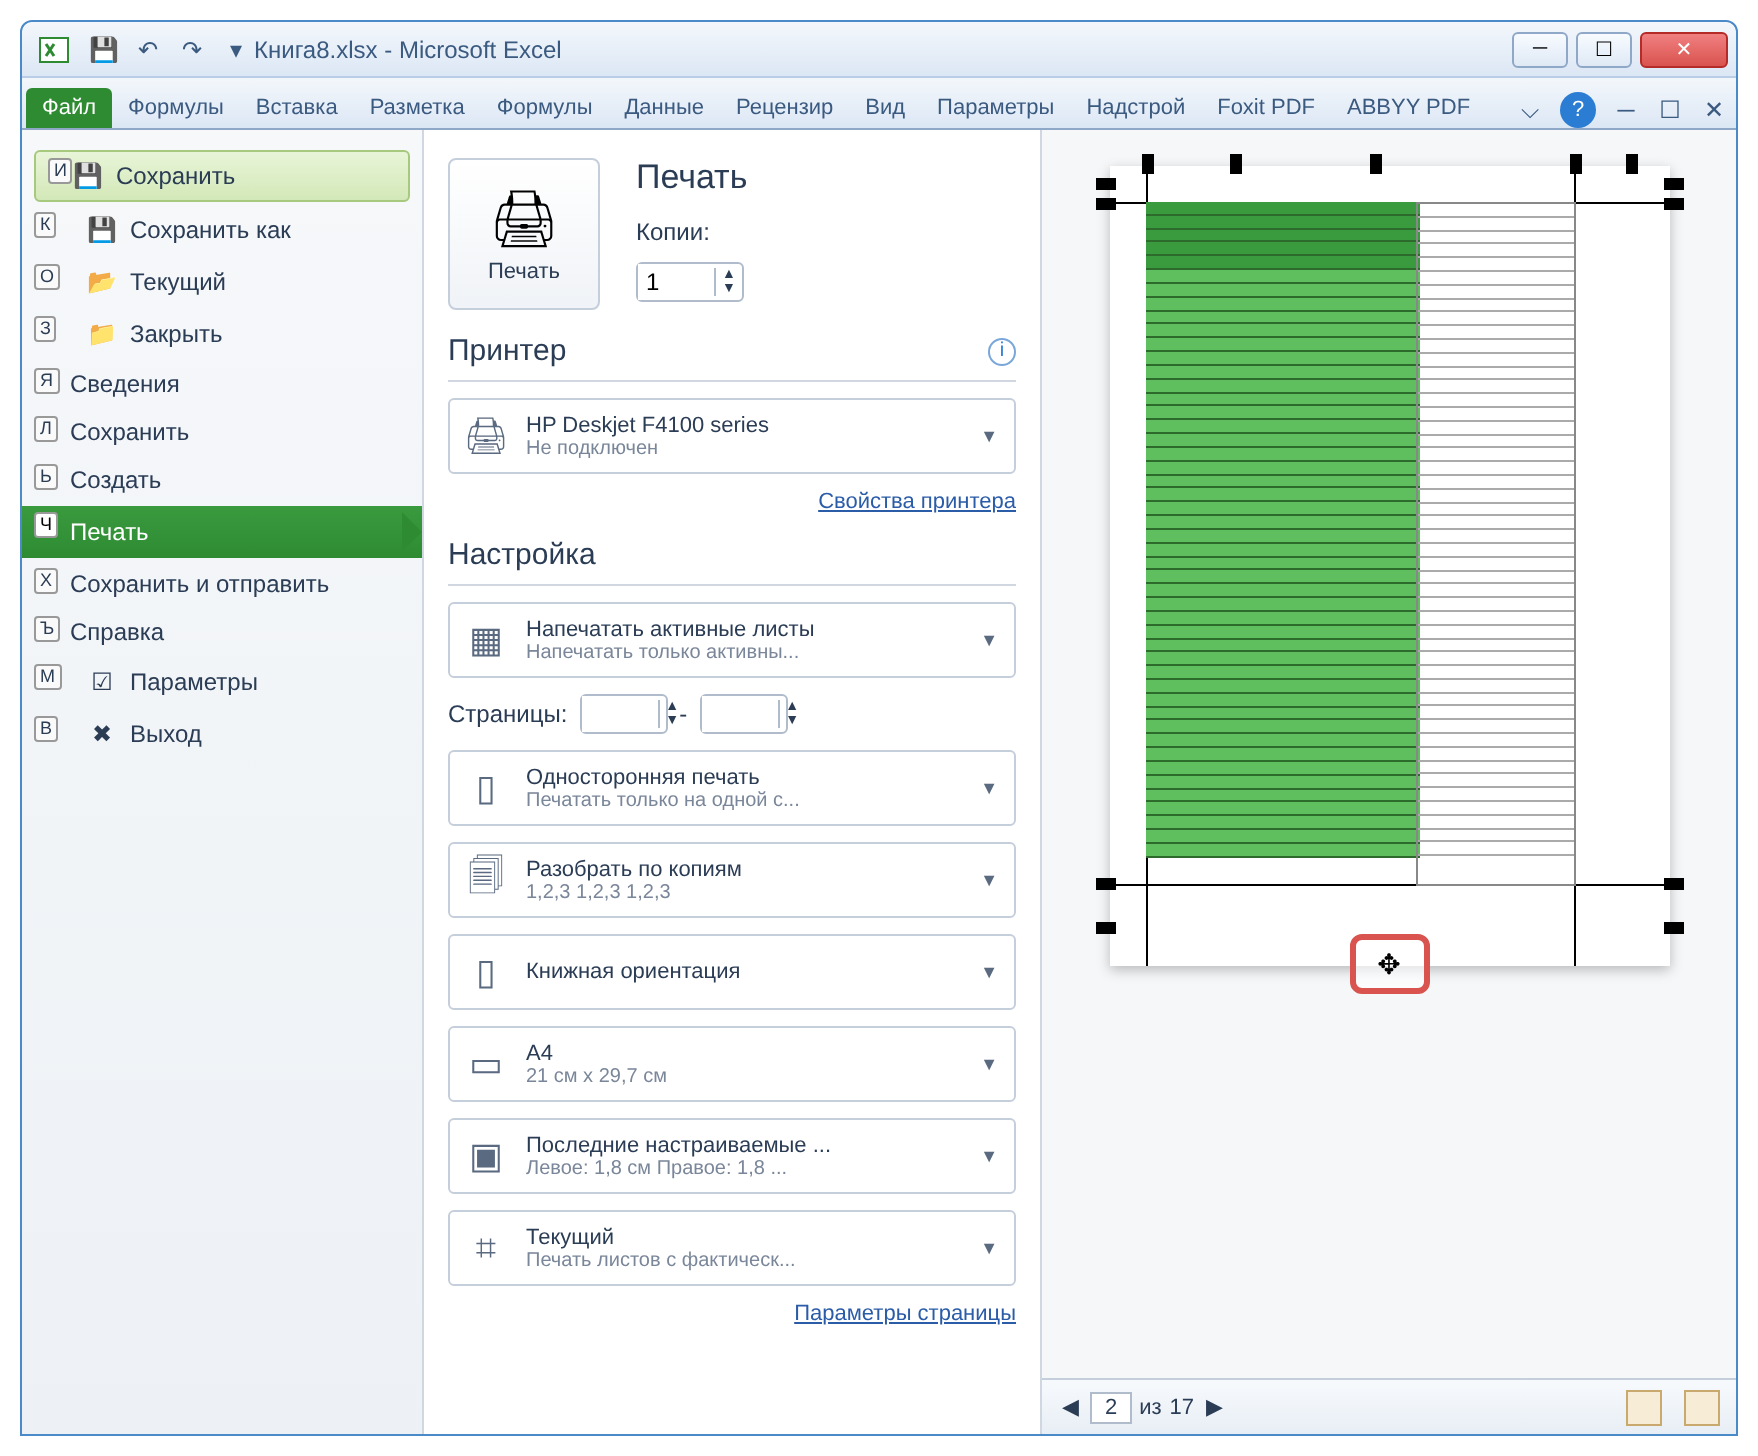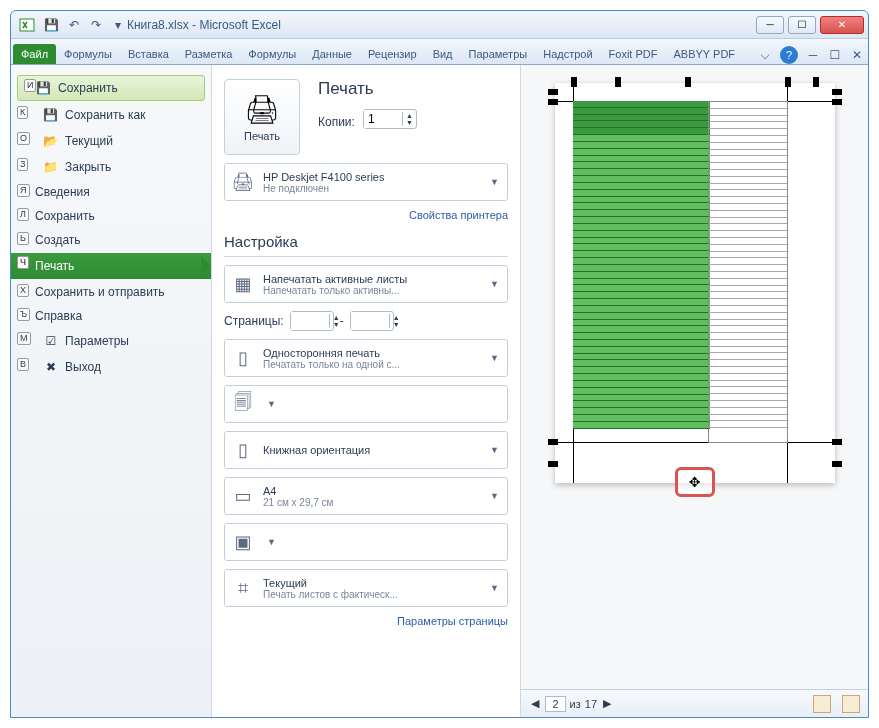--- a/index.html
+++ b/index.html
@@ -35,37 +35,37 @@
 .bs-sub { padding-left:32px; }
 .bs-item .ficon { width:16px; height:16px; margin-right:6px; display:inline-flex; align-items:center; justify-content:center; font-size:12px; }
 
 
 .center { width:310px; padding:14px 12px; border-left:1px solid #d0d7e0; border-right:1px solid #d0d7e0; overflow-y:auto; display:flex; flex-direction:column; gap:8px; }
 .print-head { display:flex; gap:18px; align-items:flex-start; }
 .print-btn { width:76px; height:76px; border:1px solid #c5cfdb; border-radius:4px; display:flex; flex-direction:column; align-items:center; justify-content:center; gap:4px; background:linear-gradient(#fff,#f0f3f7); cursor:pointer; }
 .print-btn .picon { font-size:28px; }
 .print-btn .plabel { font-size:11px; color:#2b3c55; }
 .print-right .h { font-size:17px; color:#2b3c55; margin-bottom:10px; }
-.copies-row { display:flex; align-items:flex-end; gap:8px; font-size:12px; color:#2b3c55; }
+.copies-row { display:flex; align-items:flex-start; gap:8px; font-size:12px; color:#2b3c55;flex-direction:column; }
 .spinner { display:flex; align-items:center; border:1px solid #b0bccb; border-radius:3px; }
 .spinner input { width:38px; border:none; padding:2px 4px; font-size:12px; outline:none; }
 .spinner .arrows { display:flex; flex-direction:column; border-left:1px solid #b0bccb; }
 .spinner .arrows span { font-size:7px; padding:0 3px; cursor:pointer; }
 
 .sect-h { font-size:15px; color:#2b3c55; border-bottom:1px solid #d0d7e0; padding:4px 0 6px; display:flex; align-items:center; justify-content:space-between; }
 .sect-h .info { width:14px; height:14px; border:1px solid #7aa7d9; border-radius:50%; color:#2b7cd3; font-size:10px; display:flex; align-items:center; justify-content:center; }
 
 .opt { display:flex; align-items:center; border:1px solid #c5cfdb; border-radius:3px; padding:4px; gap:6px; background:#fff; cursor:pointer; }
 .opt .oicon { width:28px; height:28px; display:flex; align-items:center; justify-content:center; font-size:18px; color:#5a6a80; flex-shrink:0; }
 .opt .otext { flex:1; min-width:0; }
 .opt .otitle { font-size:11px; color:#2b3c55; white-space:nowrap; overflow:hidden; text-overflow:ellipsis; }
 .opt .osub { font-size:10px; color:#7a8699; white-space:nowrap; overflow:hidden; text-overflow:ellipsis; }
 .opt .chev { font-size:9px; color:#5a6a80; padding:0 4px; }
 
-.link { text-align:right; font-size:11px; color:#2b5ca8; cursor:pointer; }
+.link { text-align:right; font-size:11px; color:#2b5ca8; text-decoration:underline; cursor:pointer; }
 .pages-row { display:flex; align-items:center; gap:6px; font-size:12px; color:#2b3c55; }
 .pages-row .mini { width:44px; }
 
 
 .preview { flex:1; display:flex; flex-direction:column; background:#f5f7f9; }
 .pv-canvas { flex:1; position:relative; display:flex; align-items:flex-start; justify-content:center; padding:18px 24px; }
 .page { width:280px; height:400px; background:#fff; box-shadow:0 2px 6px rgba(0,0,0,.25); position:relative; }
 .page .m { position:absolute; background:#000; }
 .page .mv { width:1px; height:100%; top:0; }
 .page .mh { height:1px; width:100%; left:0; }
@@ -202,20 +202,24 @@
               <input value="1" style="">
               <div class="arrows">
                   <span>▲</span>
                   <span>▼</span>
                 </div>
             </div>
           </div>
         </div>
       </div>
 
+      <div class="sect-h">
+          <span>Принтер</span>
+          <span class="info">i</span>
+        </div>
       <div class="opt">
         <span class="oicon">🖨</span>
         <div class="otext">
             <div class="otitle">HP Deskjet F4100 series</div>
             <div class="osub">Не подключен</div>
           </div>
         <span class="chev">▼</span>
       </div>
       <div class="link">Свойства принтера</div>
 
@@ -255,20 +259,24 @@
         <span class="oicon">▯</span>
         <div class="otext">
             <div class="otitle">Односторонняя печать</div>
             <div class="osub">Печатать только на одной с...</div>
           </div>
         <span class="chev">▼</span>
       </div>
 
       <div class="opt">
         <span class="oicon">🗐</span>
+        <div class="otext">
+            <div class="otitle">Разобрать по копиям</div>
+            <div class="osub">1,2,3   1,2,3   1,2,3</div>
+          </div>
         <span class="chev">▼</span>
       </div>
 
       <div class="opt">
         <span class="oicon">▯</span>
         <div class="otext">
             <div class="otitle">Книжная ориентация</div>
           </div>
         <span class="chev">▼</span>
       </div>
@@ -277,20 +285,24 @@
         <span class="oicon">▭</span>
         <div class="otext">
             <div class="otitle">A4</div>
             <div class="osub">21 см x 29,7 см</div>
           </div>
         <span class="chev">▼</span>
       </div>
 
       <div class="opt">
         <span class="oicon">▣</span>
+        <div class="otext">
+            <div class="otitle">Последние настраиваемые ...</div>
+            <div class="osub">Левое: 1,8 см   Правое: 1,8 ...</div>
+          </div>
         <span class="chev">▼</span>
       </div>
 
       <div class="opt">
         <span class="oicon">⌗</span>
         <div class="otext">
             <div class="otitle">Текущий</div>
             <div class="osub">Печать листов с фактическ...</div>
           </div>
         <span class="chev">▼</span>

